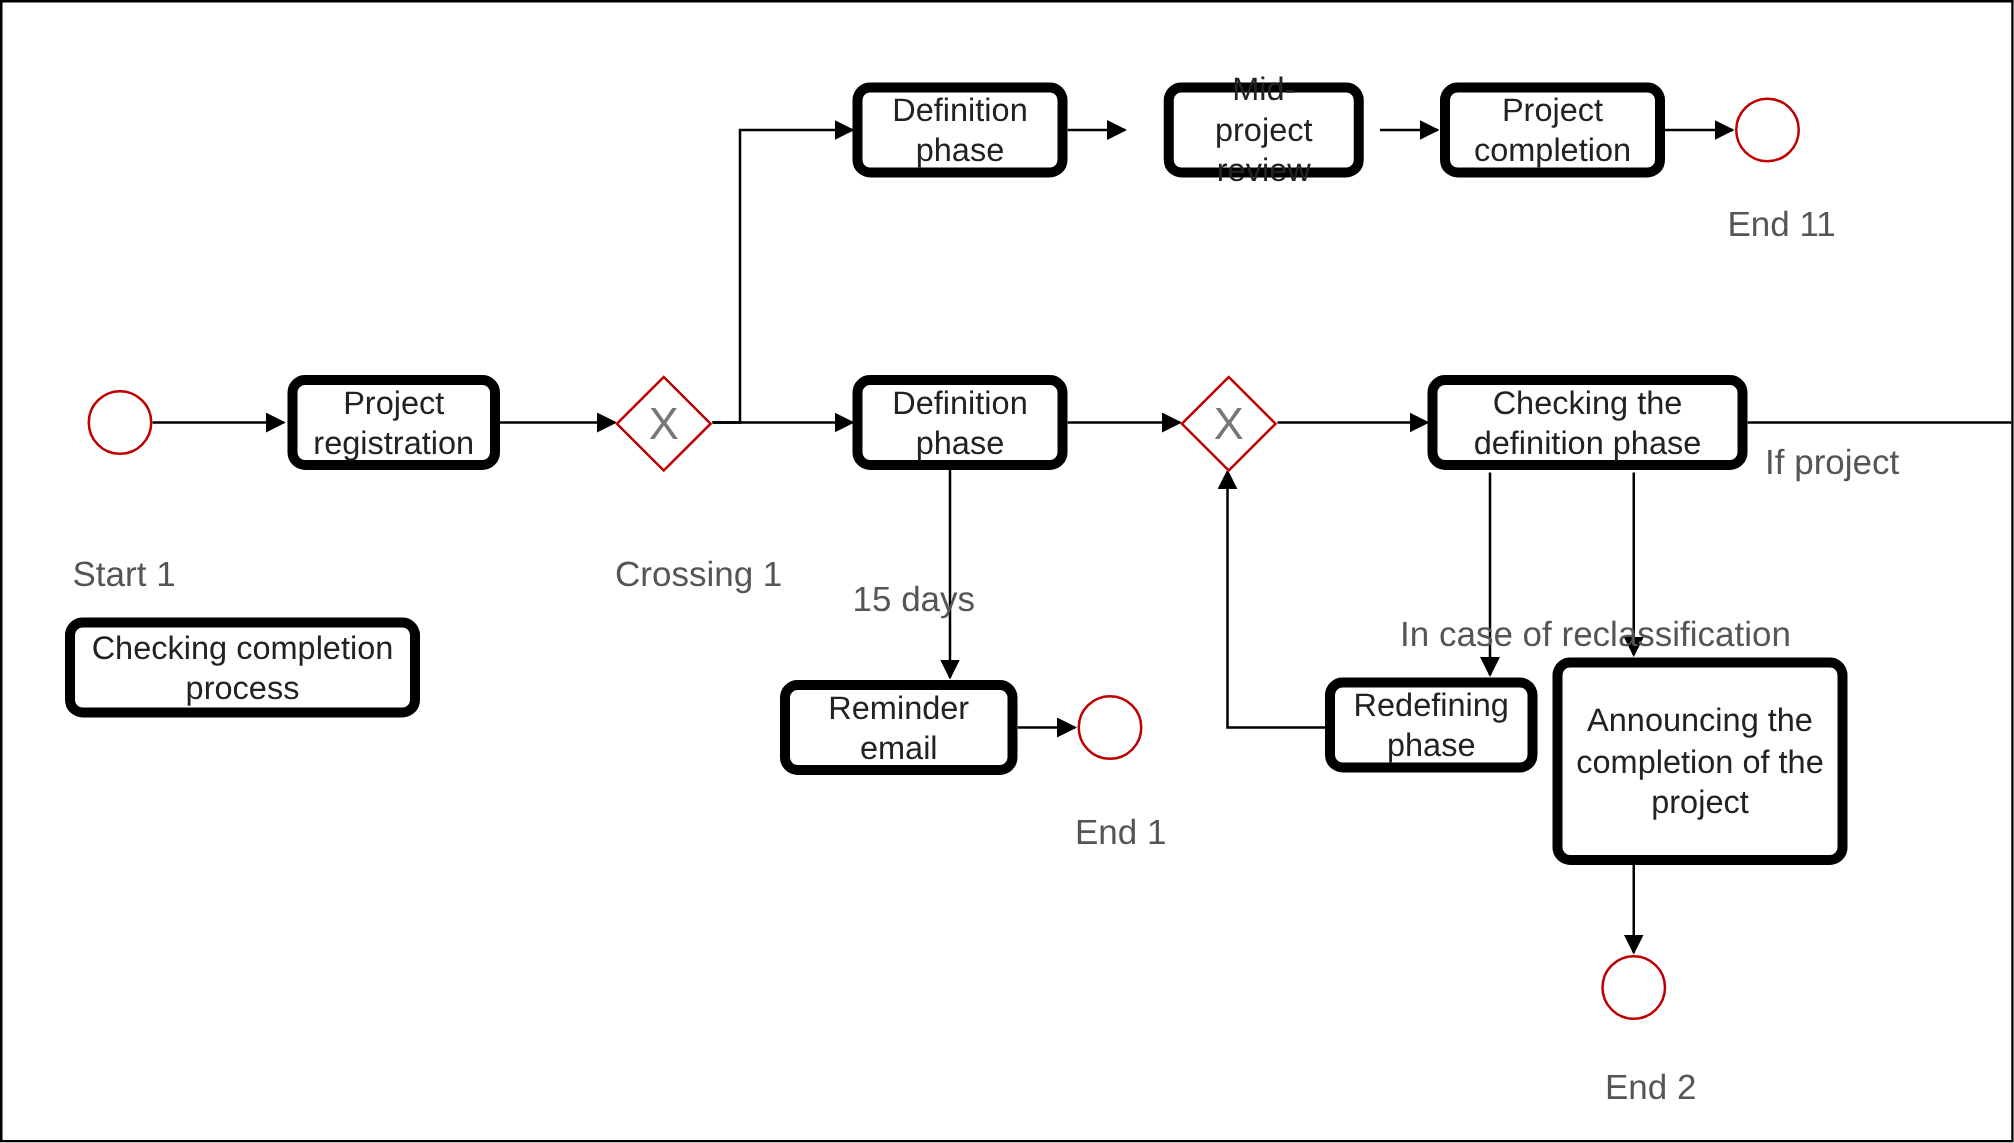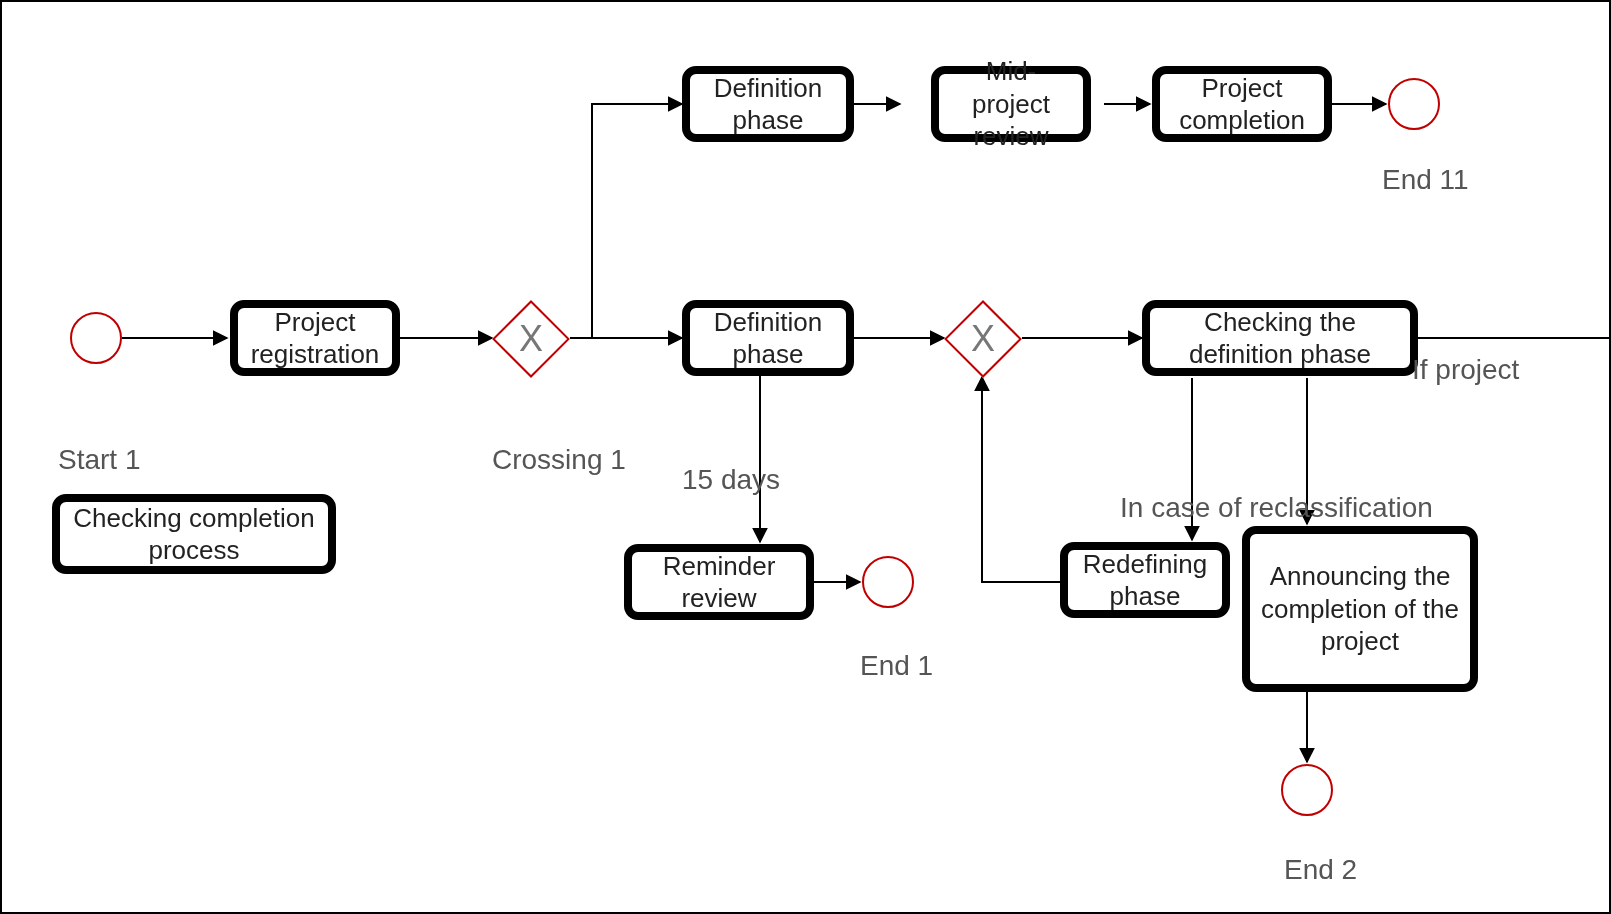--- a/index.html
+++ b/index.html
@@ -144,24 +144,24 @@
 
   <div class="task" style="left:1150px; top:64px; width:180px; height:76px;">
     <span>Project completion</span>
   </div>
 
   <div class="task" style="left:680px; top:298px; width:172px; height:76px;">
     <span>Definition phase</span>
   </div>
 
   <div class="task" style="left:622px; top:542px; width:190px; height:76px;">
-    <span>Reminder review</span>
+    <span>Reminder email</span>
   </div>
 
-  <div class="task" style="left:1140px; top:298px; width:276px; height:76px;">
+  <div class="task" style="left:1140px; top:298px; width:256px; height:76px;">
     <span>Checking the definition phase</span>
   </div>
 
   <div class="task" style="left:1058px; top:540px; width:170px; height:76px;">
     <span>Redefining phase</span>
   </div>
 
   <div class="task" style="left:1240px; top:524px; width:236px; height:166px;">
     <span>Announcing the completion of the project</span>
   </div>

